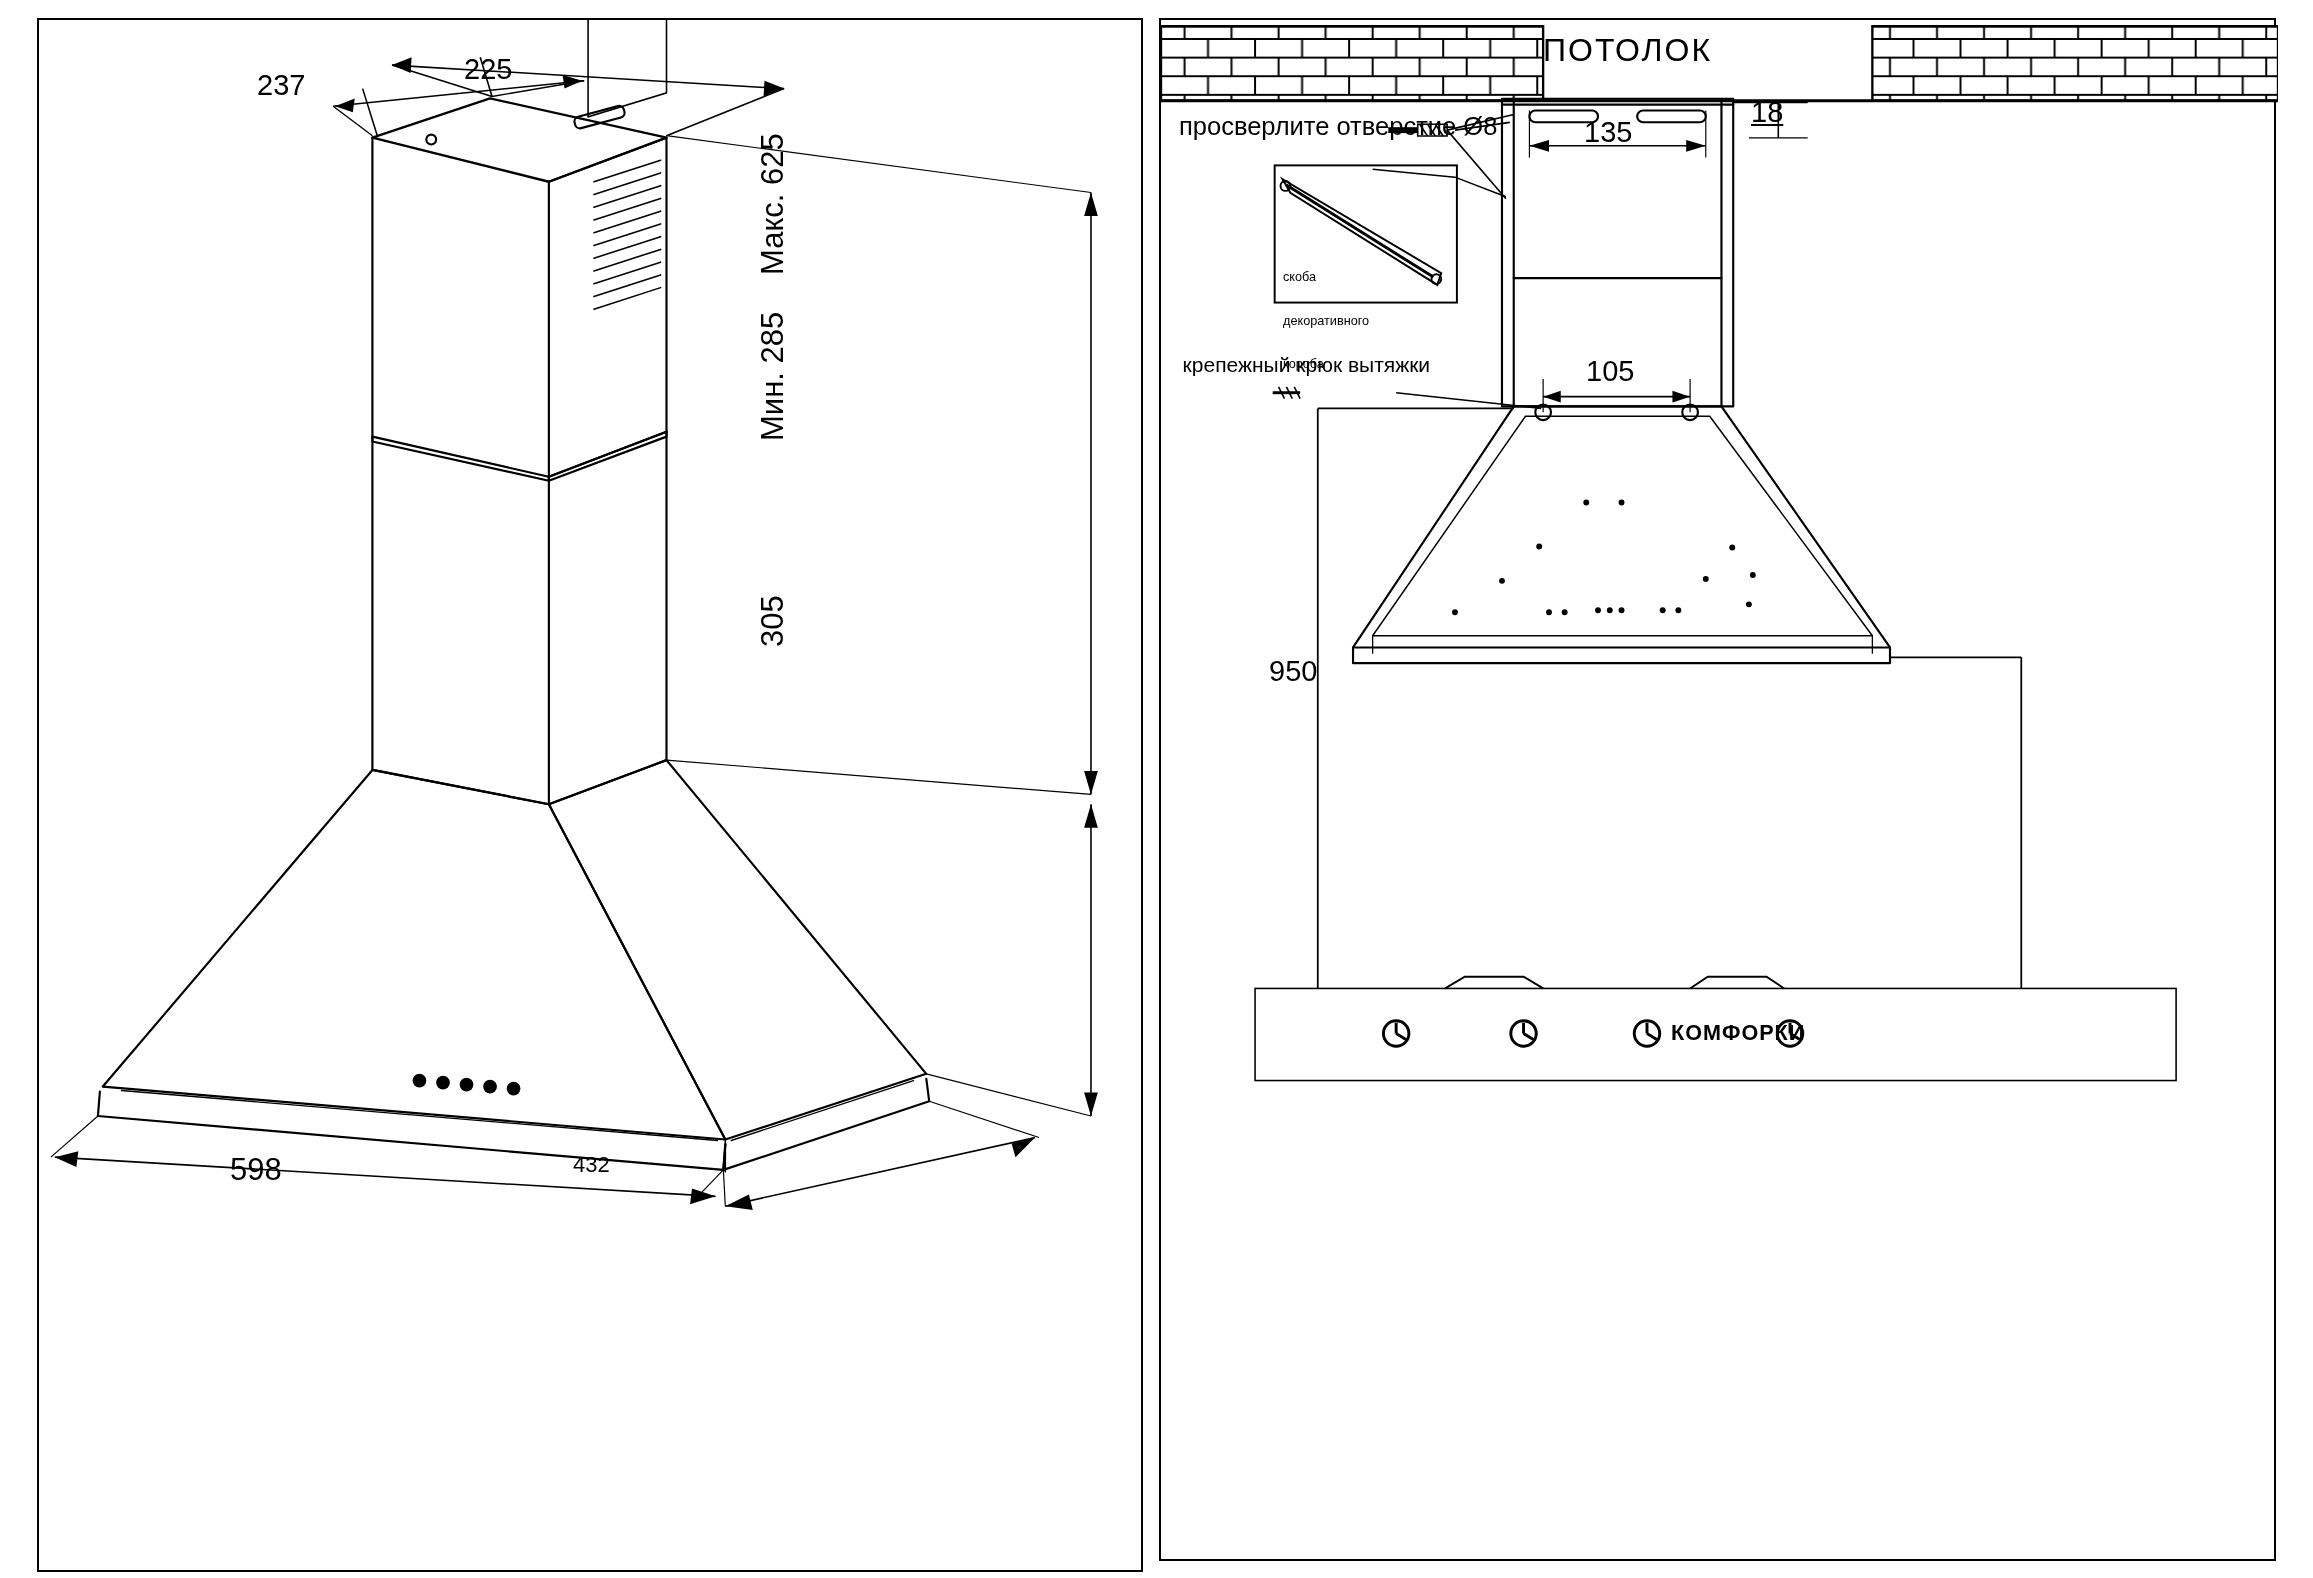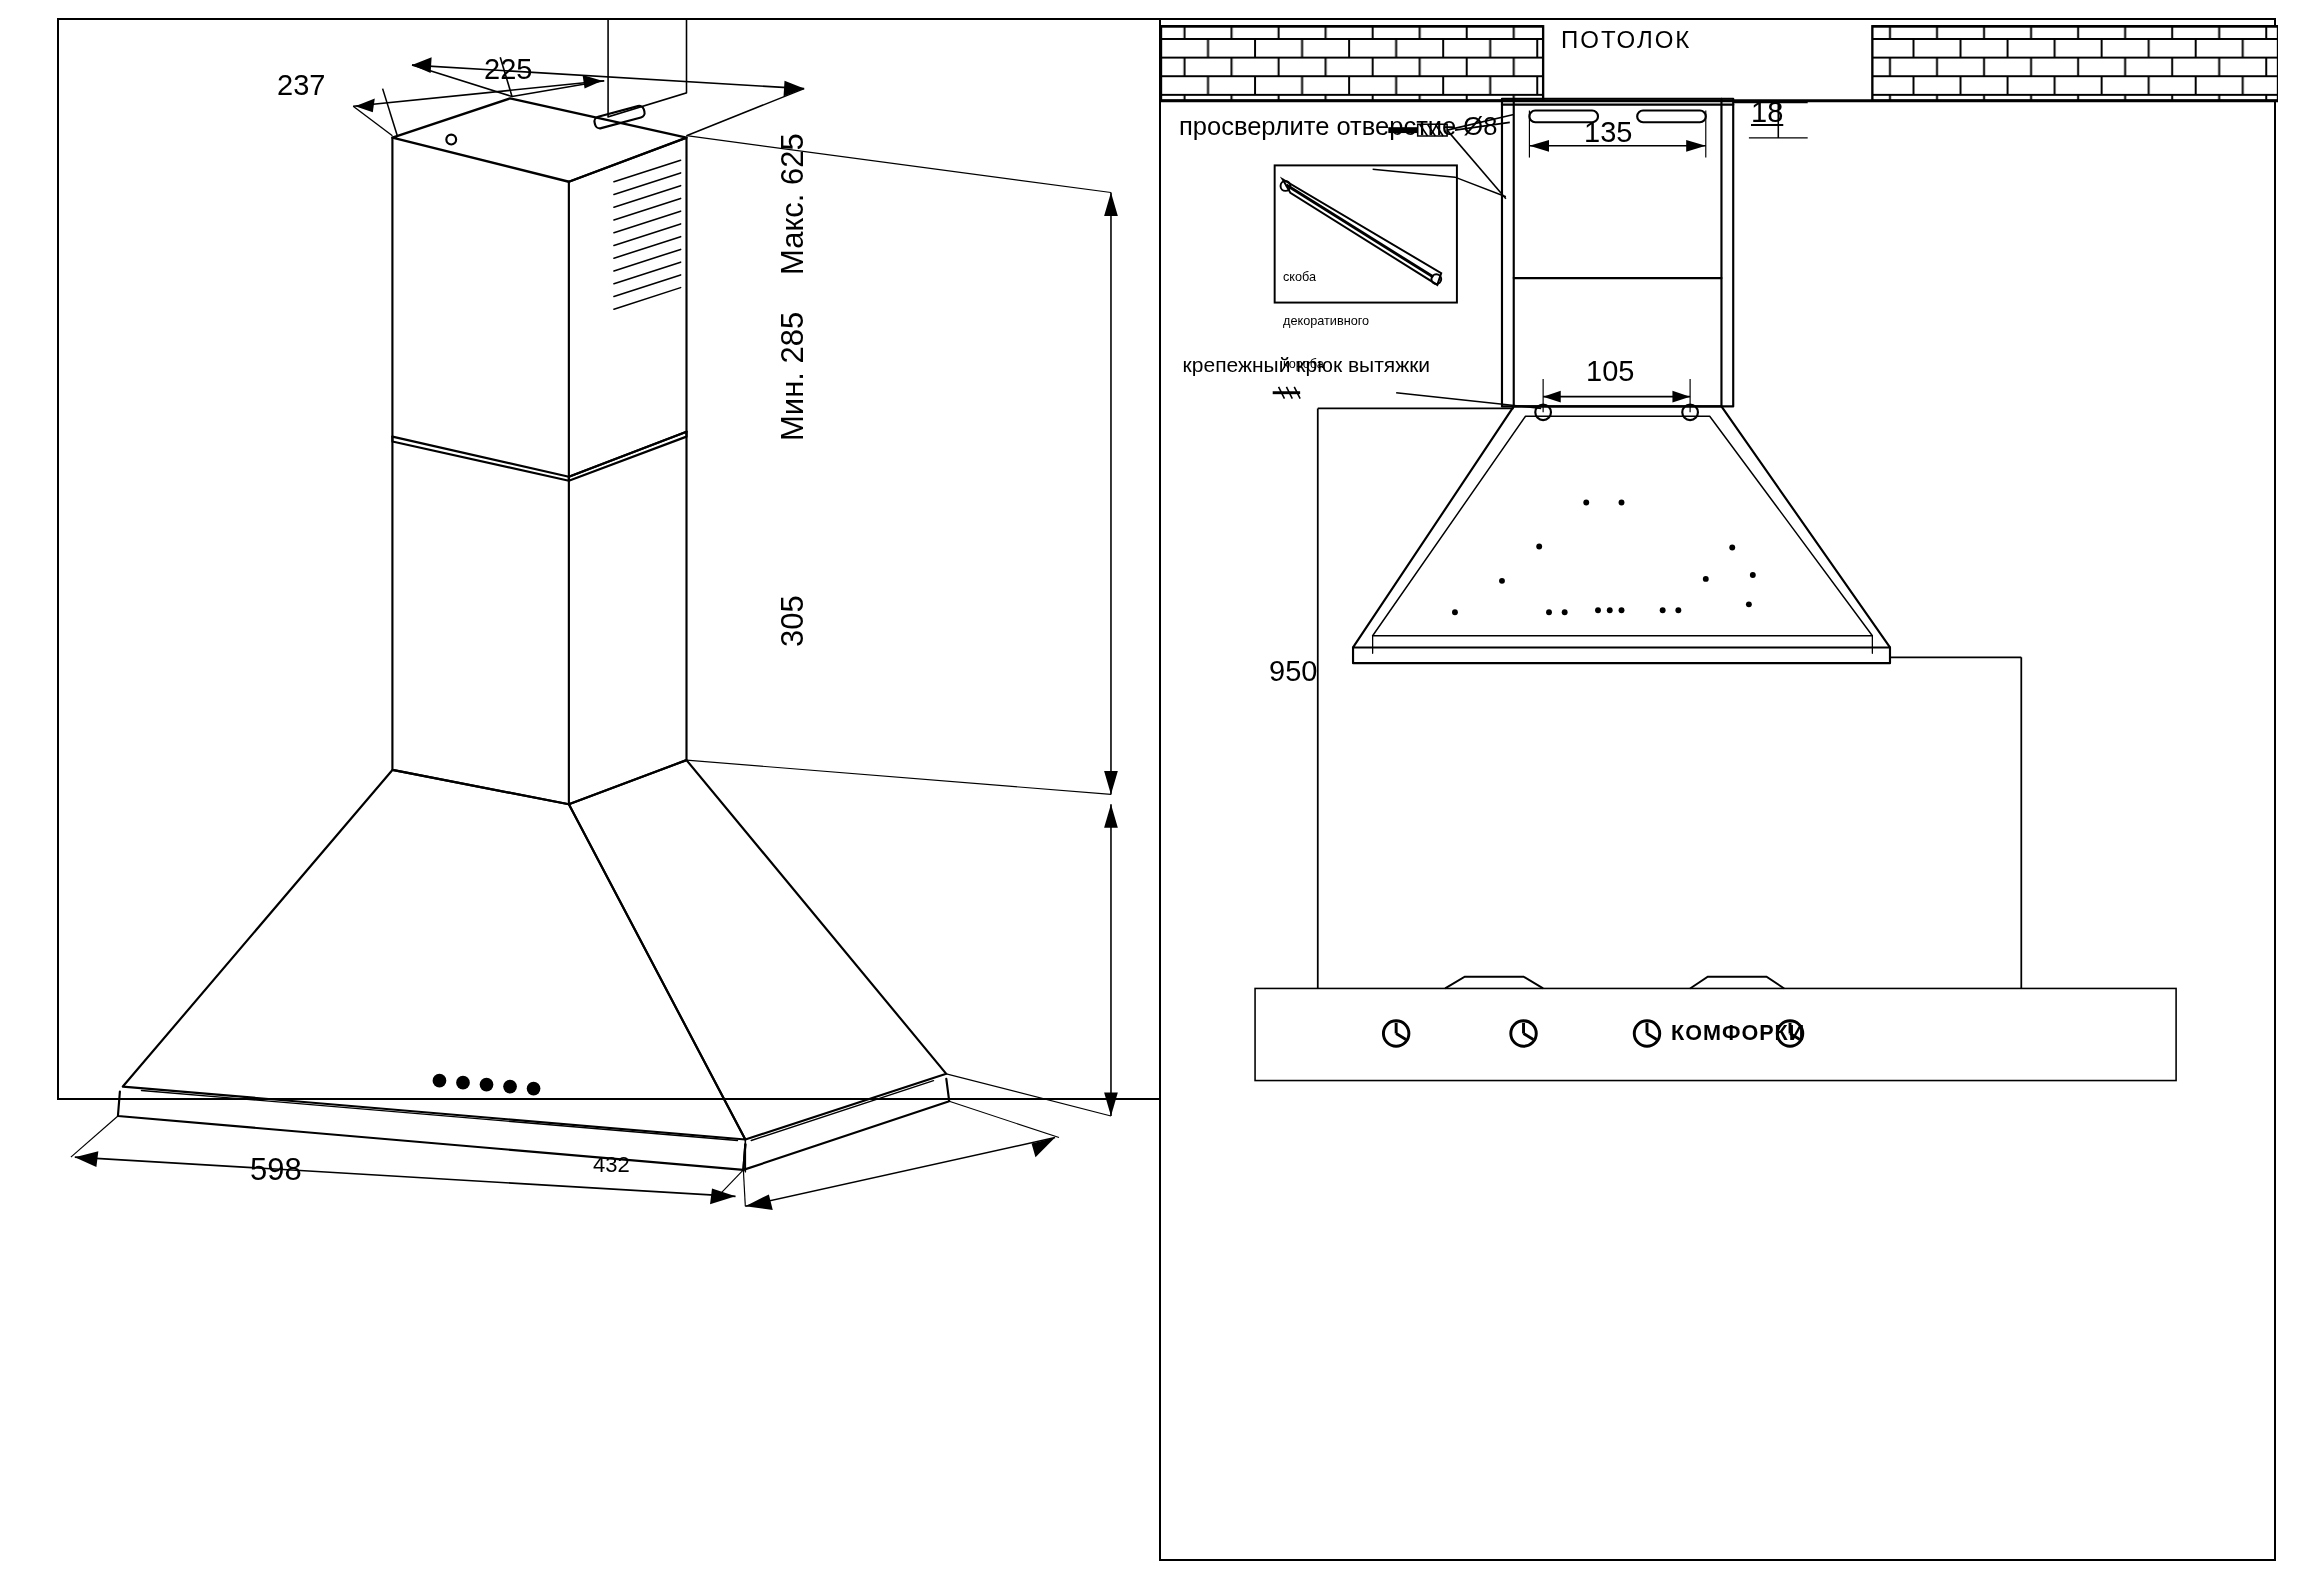--- a/index.html
+++ b/index.html
@@ -14,21 +14,21 @@
     height: 1578px;
     background: #ffffff;
     overflow: hidden;
   }
   .panel {
     position: absolute;
     border: 2.9px solid #000;
     background: #fff;
     box-sizing: border-box;
   }
-  #left-panel  { left: 37px;  top: 17.6px;  width: 1106px; height: 1082px; margin-left: 20px; }
+  #left-panel  { left: 37px;  top: 17.6px;  width: 1106px; height: 1554px; }
   #right-panel { left: 1159px; top: 17.6px; width: 1117px; height: 1543px; }
 
   svg { display: block; }
   .svgwrap { position: absolute; left: 0; top: 0; }
 
   .dimtext {
     position: absolute;
     font-family: "Liberation Sans", sans-serif;
     color: #000;
     white-space: pre;
@@ -269,21 +269,21 @@
           <circle cx="370" cy="1034" r="13"></circle>
             <path d="M370,1034 L370,1023 M370,1034 L380,1040"></path>
           <circle cx="496" cy="1034" r="13"></circle>
             <path d="M496,1034 L496,1023 M496,1034 L506,1040"></path>
           <circle cx="642" cy="1034" r="13"></circle>
             <path d="M642,1034 L642,1023 M642,1034 L652,1040"></path>
         </g>
       </g>
     </svg>
 
-    <div class="dimtext" style="left:382px; top:6px; font-size:24px; letter-spacing:2px;margin-left:18px;">ПОТОЛОК</div>
+    <div class="dimtext" style="left:382px; top:12px; font-size:32px; letter-spacing:2px;">ПОТОЛОК</div>
 
     <div class="dimtext" style="left:-174px; top:92px; font-size:25.5px; width:0;">
       <span style="position:absolute; left:192px; top:0; width:412px; display:block;">просверлите отверстие Ø8</span>
     </div>
 
     <div class="dimtext lbl-small" style="left:122px; top:221px;">
       <div>скоба</div>
       <div>декоративного</div>
       <div>короба</div>
     </div>

